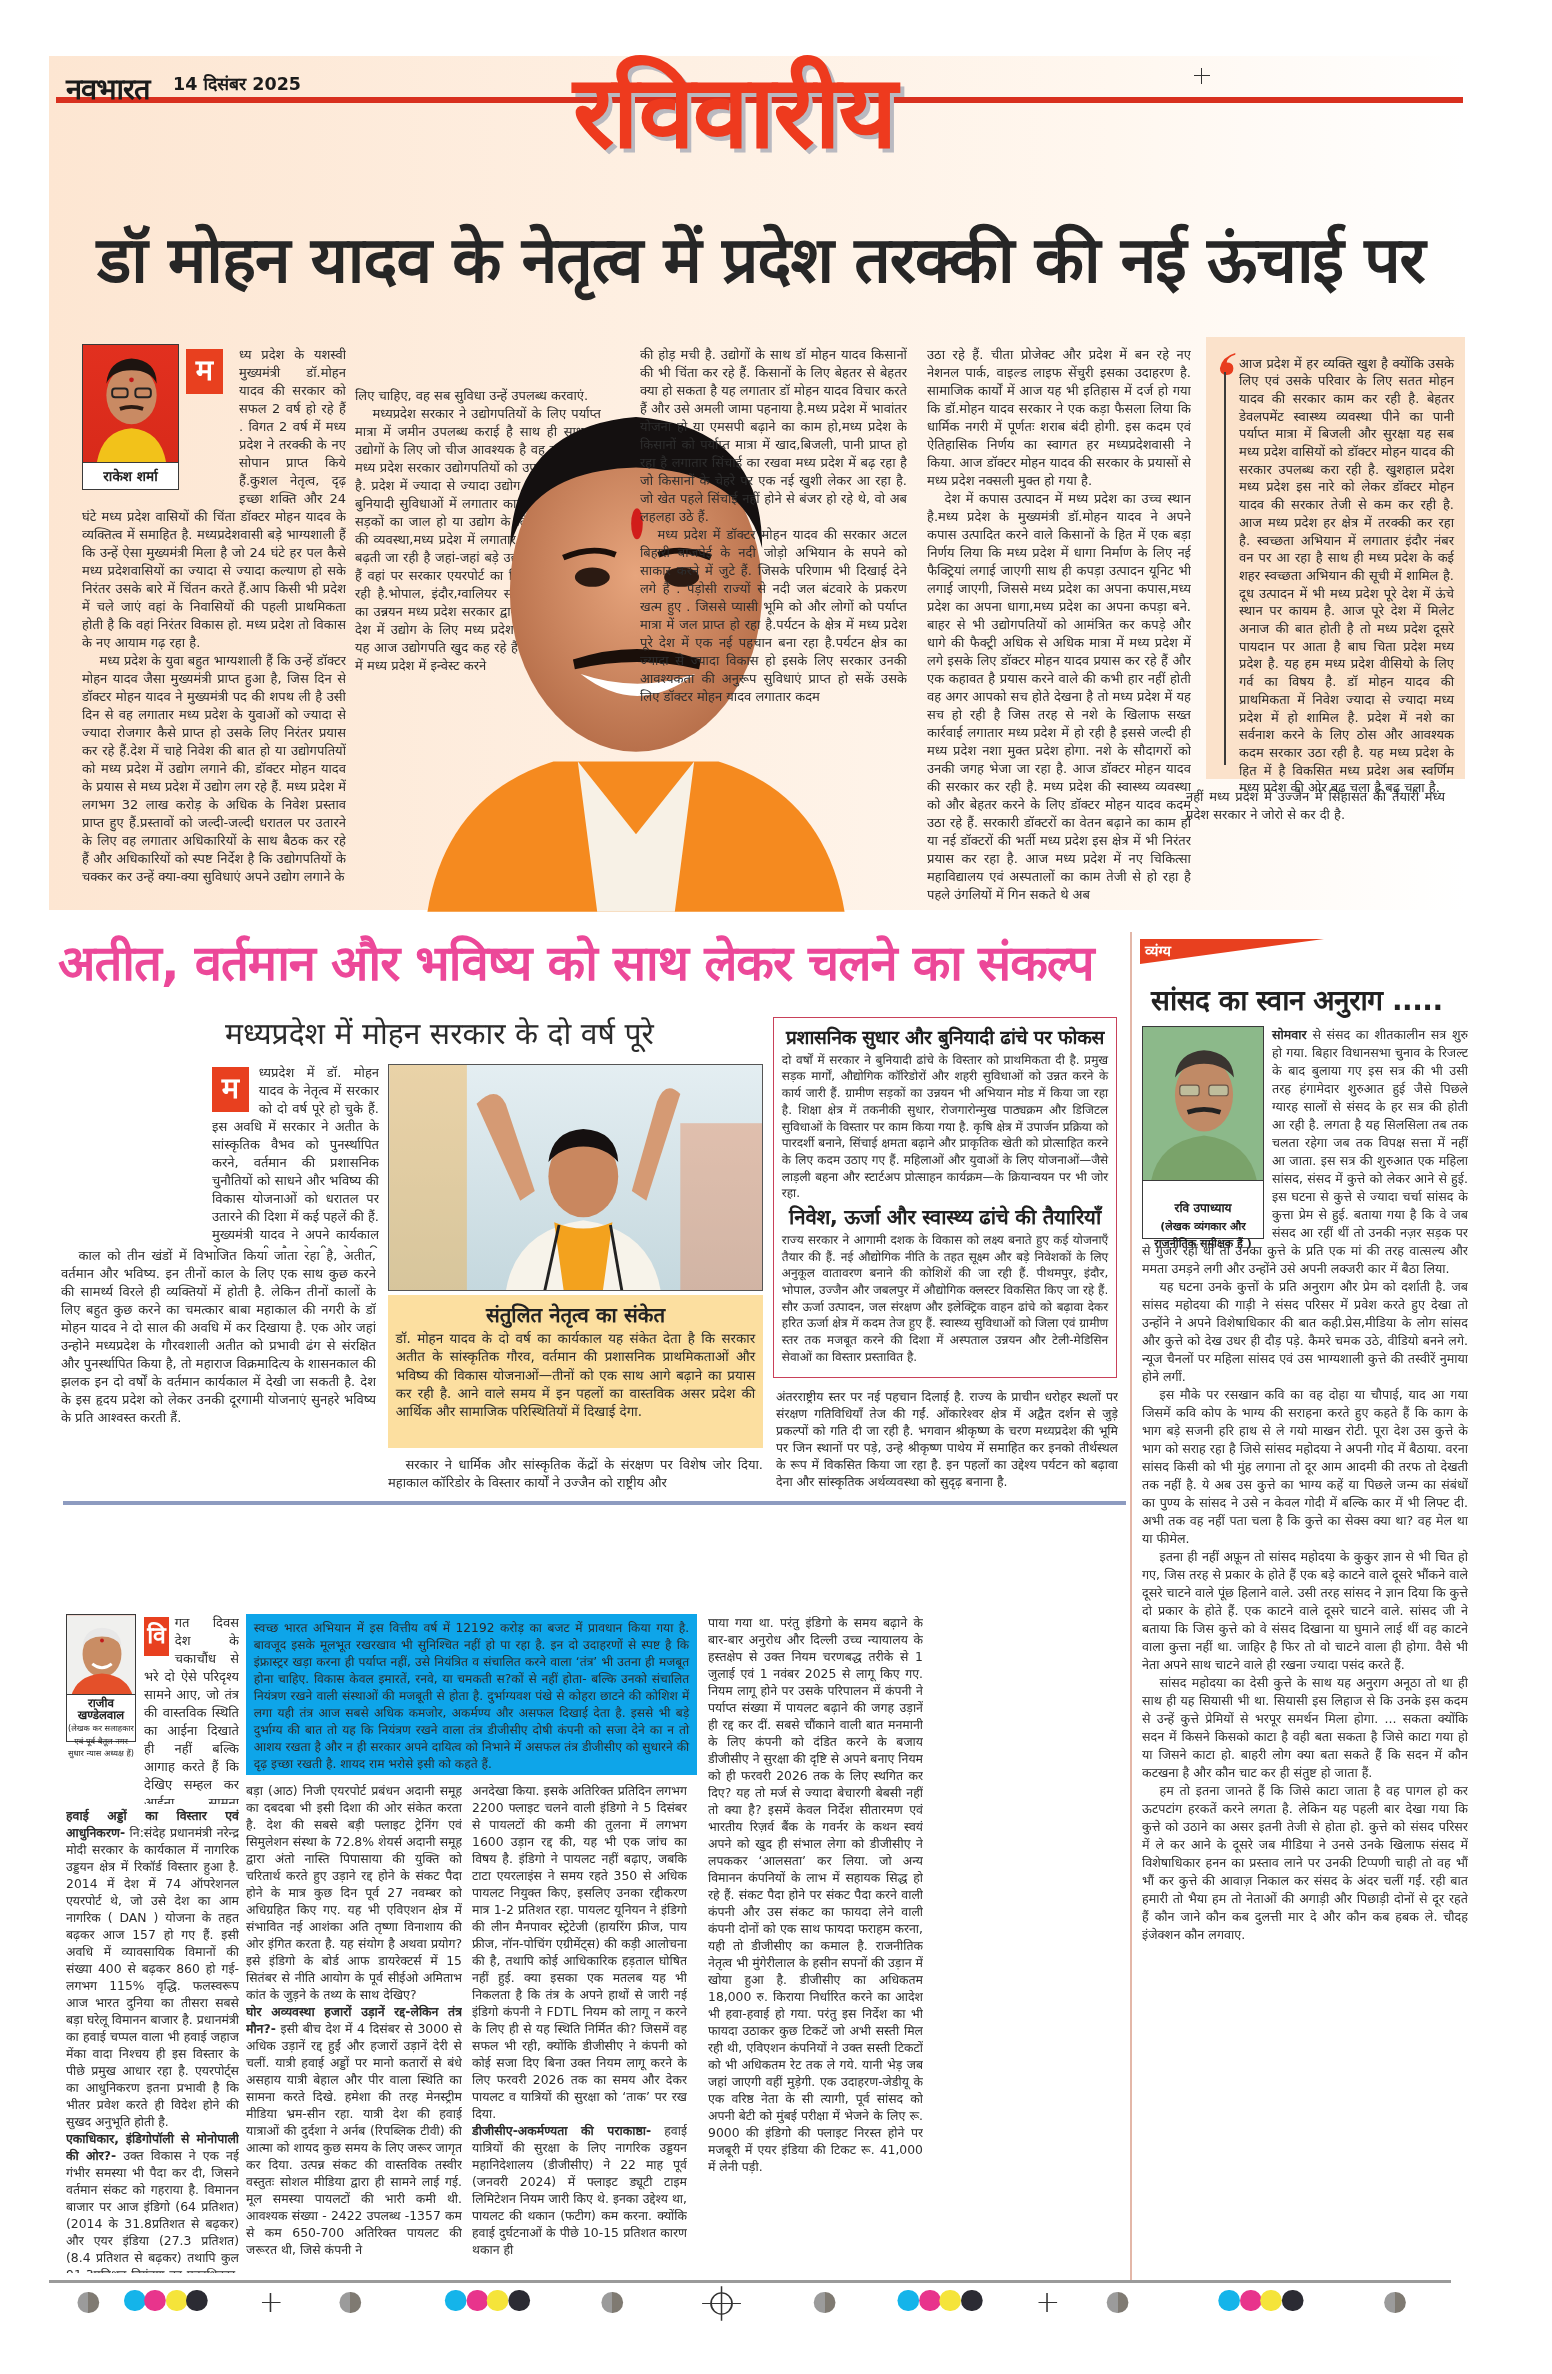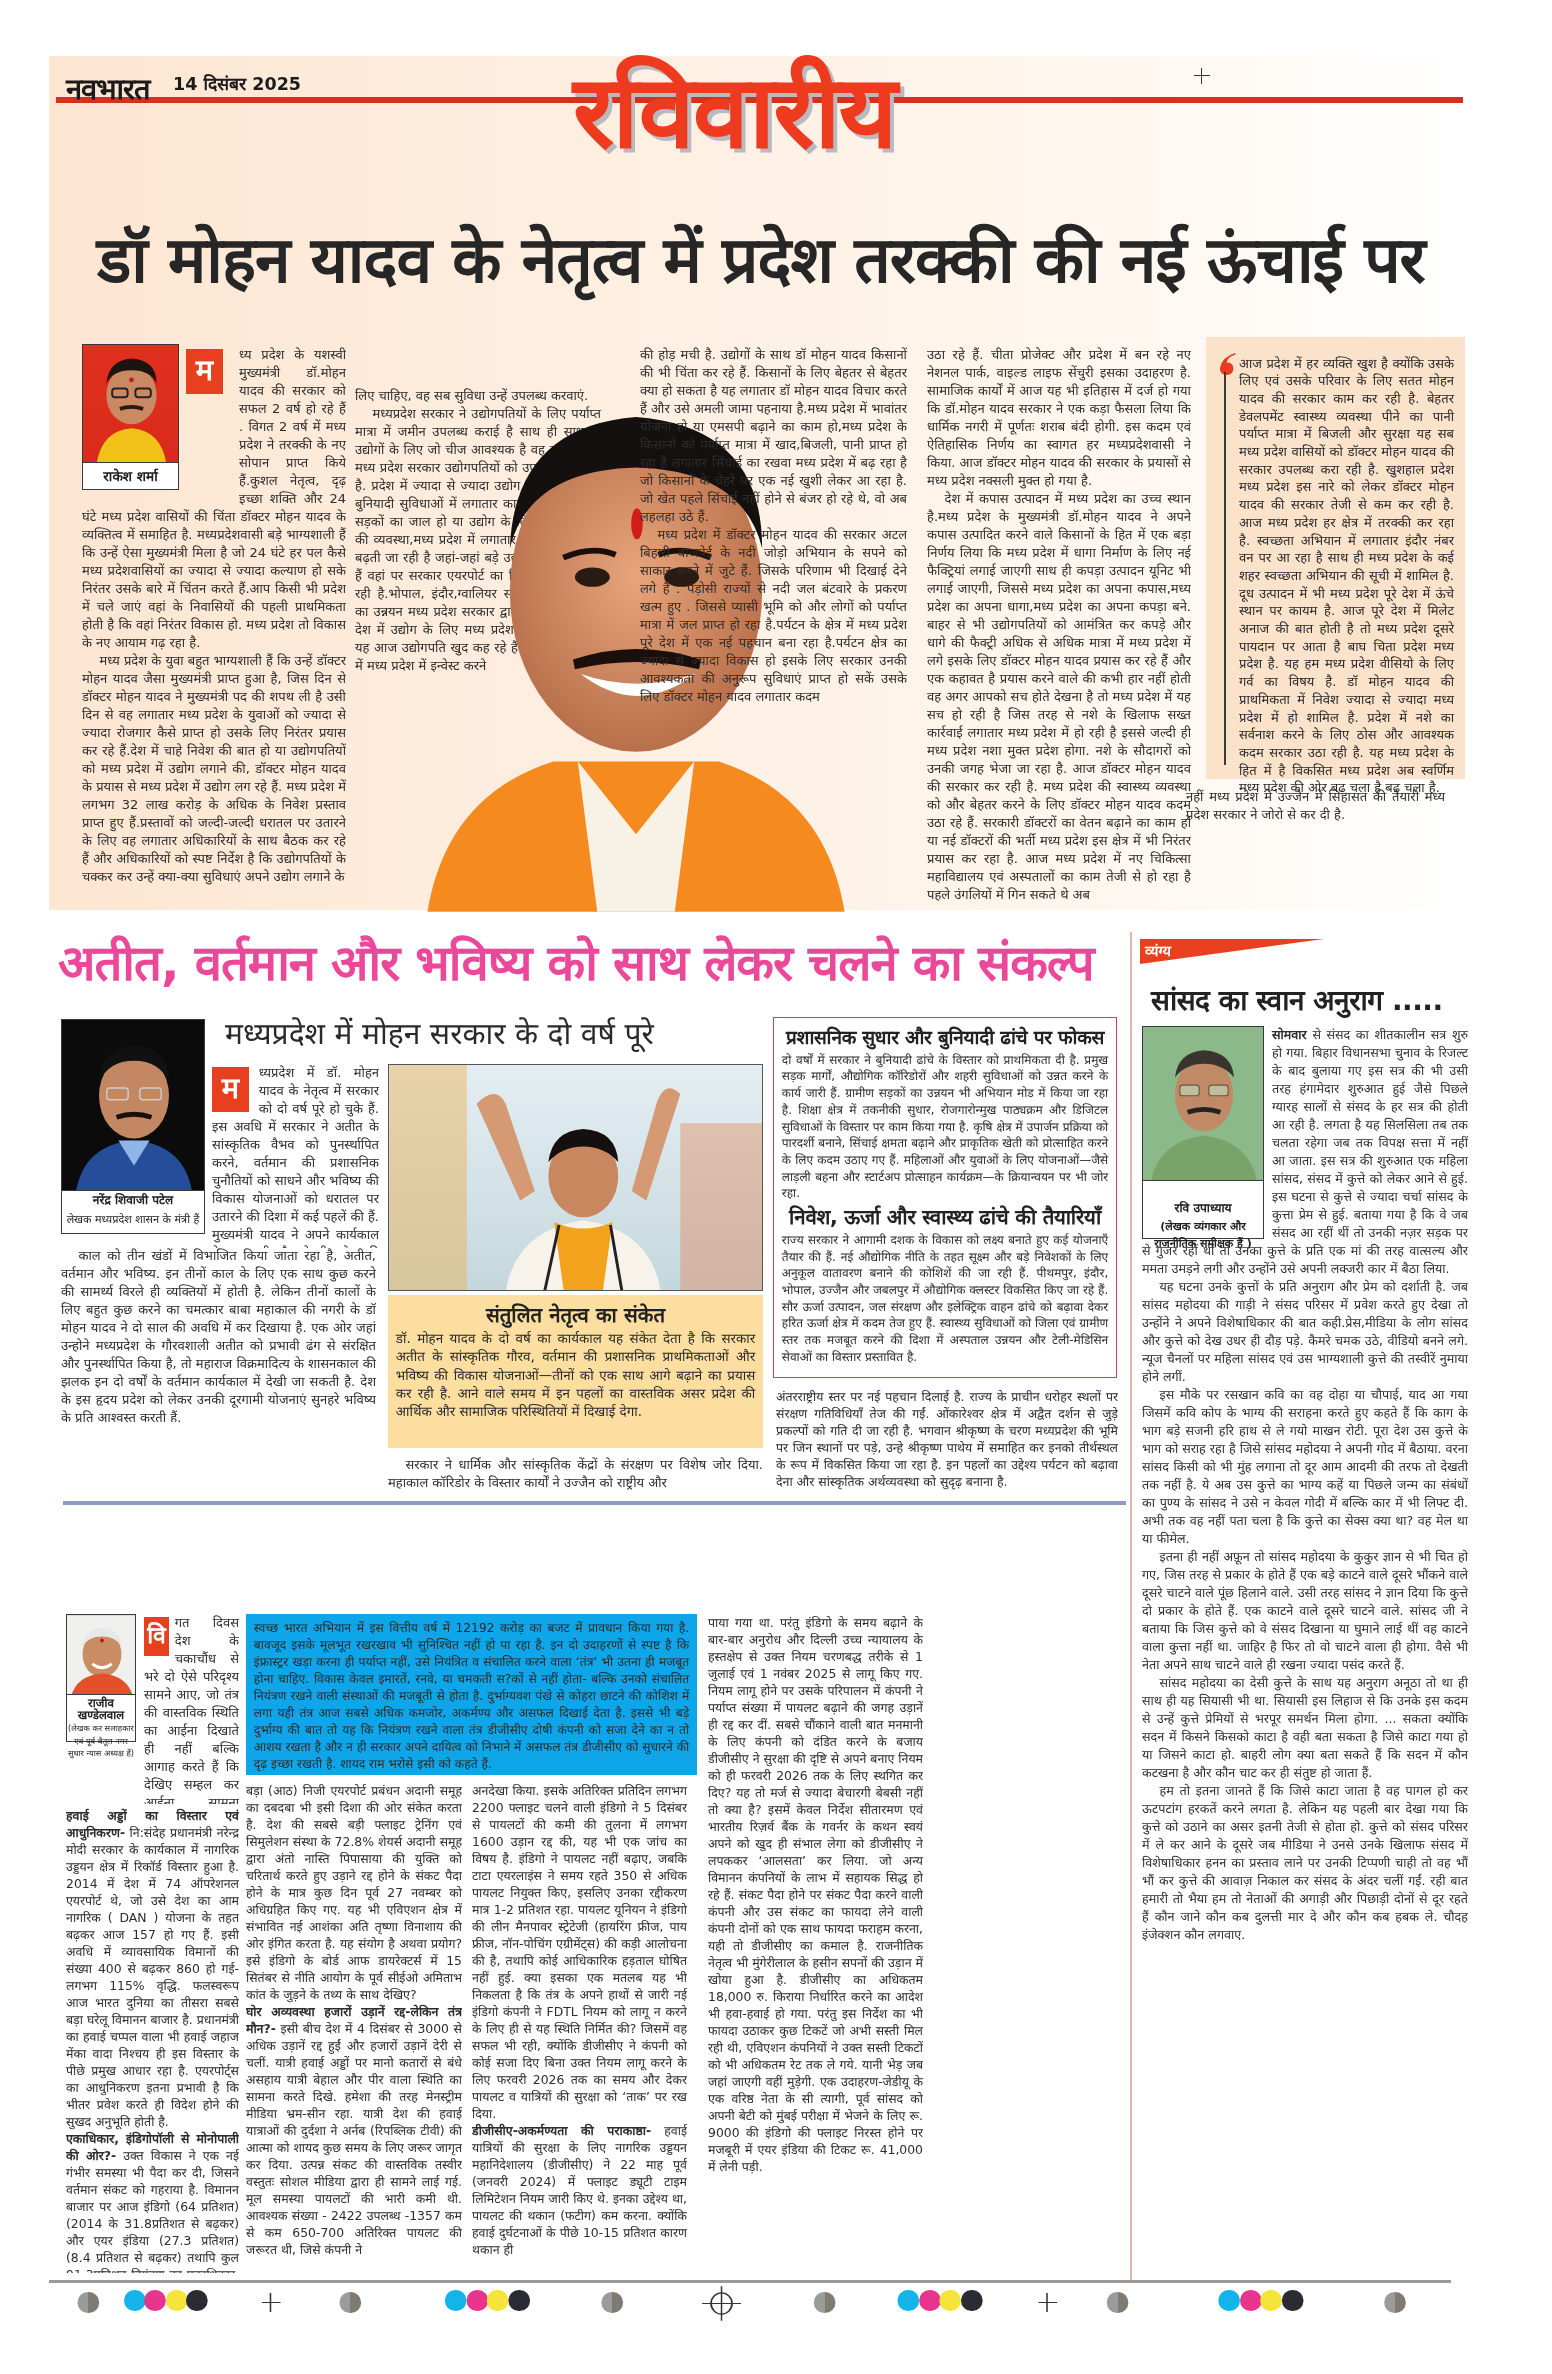--- a/index.html
+++ b/index.html
@@ -155,37 +155,20 @@
     <div class="quote-line"></div>
     <div class="quote-text">आज प्रदेश में हर व्यक्ति खुश है क्योंकि उसके लिए एवं उसके परिवार के लिए सतत मोहन यादव की सरकार काम कर रही है. बेहतर डेवलपमेंट स्वास्थ्य व्यवस्था पीने का पानी पर्याप्त मात्रा में बिजली और सुरक्षा यह सब मध्य प्रदेश वासियों को डॉक्टर मोहन यादव की सरकार उपलब्ध करा रही है. खुशहाल प्रदेश मध्य प्रदेश इस नारे को लेकर डॉक्टर मोहन यादव की सरकार तेजी से कम कर रही है. आज मध्य प्रदेश हर क्षेत्र में तरक्की कर रहा है. स्वच्छता अभियान में लगातार इंदौर नंबर वन पर आ रहा है साथ ही मध्य प्रदेश के कई शहर स्वच्छता अभियान की सूची में शामिल है. दूध उत्पादन में भी मध्य प्रदेश पूरे देश में ऊंचे स्थान पर कायम है. आज पूरे देश में मिलेट अनाज की बात होती है तो मध्य प्रदेश दूसरे पायदान पर आता है बाघ चिता प्रदेश मध्य प्रदेश है. यह हम मध्य प्रदेश वीसियो के लिए गर्व का विषय है. डॉ मोहन यादव की प्राथमिकता में निवेश ज्यादा से ज्यादा मध्य प्रदेश में हो शामिल है. प्रदेश में नशे का सर्वनाश करने के लिए ठोस और आवश्यक कदम सरकार उठा रही है. यह मध्य प्रदेश के हित में है विकसित मध्य प्रदेश अब स्वर्णिम मध्य प्रदेश की ओर बढ़ चला है बढ़ चला है.</div>
   </div>
   <div class="col" style="left:1138px; top:788px; width:259px;margin-left:48px;">
     <p class="noindent">नहीं मध्य प्रदेश में उज्जैन में सिंहासत की तैयारी मध्य प्रदेश सरकार ने जोरो से कर दी है.</p>
   </div>
 
   <h2 class="headline-pink">अतीत, वर्तमान और भविष्य को साथ लेकर चलने का संकल्प</h2>
   <div class="subhead">मध्यप्रदेश में मोहन सरकार के दो वर्ष पूरे</div>
 
-  <div class="author-box" style="left:61px; top:1019px; width:144px; height:215px;">
-    <div class="author-photo" style="height:173px; background:#0b0b0b;">
-      <svg width="144" height="173" viewBox="0 0 148 178">
-        <ellipse cx="74" cy="78" rx="36" ry="44" fill="#c48763"></ellipse>
-        <path d="M38 64 Q40 28 74 26 Q110 28 110 64 Q100 42 74 42 Q48 42 38 64Z" fill="#111"></path>
-        <rect x="46" y="70" width="22" height="12" rx="3" fill="none" stroke="#ccc" stroke-width="1.5"></rect>
-        <rect x="80" y="70" width="22" height="12" rx="3" fill="none" stroke="#ccc" stroke-width="1.5"></rect>
-        <path d="M56 100 Q74 94 92 100" stroke="#1a0f0a" stroke-width="5" fill="none"></path>
-        <path d="M14 178 Q22 128 74 124 Q126 128 134 178Z" fill="#264d9a"></path>
-        <path d="M58 124 L74 150 L90 124Z" fill="#8fb6e6"></path>
-      </svg>
-    </div>
-    <div class="author-name" style="height:43px; font-size:12px; line-height:19.4px; border-top:1.5px solid #3a3a3a;">
-      <div>नरेंद्र शिवाजी पटेल</div>
-      <div style="font-weight:normal; font-size:11px;">लेखक मध्यप्रदेश शासन के मंत्री हैं</div>
-    </div>
-  </div>
 
   <div class="col" style="left:212px; top:1064px; width:167px; height:184px; overflow:hidden;">
     <span class="dropcap">म</span>
     <p class="noindent">ध्यप्रदेश में डॉ. मोहन यादव के नेतृत्व में सरकार को दो वर्ष पूरे हो चुके हैं. इस अवधि में सरकार ने अतीत के सांस्कृतिक वैभव को पुनर्स्थापित करने, वर्तमान की प्रशासनिक चुनौतियों को साधने और भविष्य की विकास योजनाओं को धरातल पर उतारने की दिशा में कई पहलें की हैं. मुख्यमंत्री यादव ने अपने कार्यकाल के शुरुआती दौर से ही प्रदेश की पहचान को सांस्कृतिक और विकासात्मक—दोनों स्तरों पर मजबूत करने की रणनीति अपनाई.</p>
   </div>
   <div class="col" style="left:61px; top:1247px; width:315px; height:175px; overflow:hidden;">
     <p>काल को तीन खंडों में विभाजित किया जाता रहा है, अतीत, वर्तमान और भविष्य. इन तीनों काल के लिए एक साथ कुछ करने की सामर्थ्य विरले ही व्यक्तियों में होती है. लेकिन तीनों कालों के लिए बहुत कुछ करने का चमत्कार बाबा महाकाल की नगरी के डॉ मोहन यादव ने दो साल की अवधि में कर दिखाया है. एक ओर जहां उन्होने मध्यप्रदेश के गौरवशाली अतीत को प्रभावी ढंग से संरक्षित और पुनर्स्थापित किया है, तो महाराज विक्रमादित्य के शासनकाल की झलक इन दो वर्षों के वर्तमान कार्यकाल में देखी जा सकती है. देश के इस हृदय प्रदेश को लेकर उनकी दूरगामी योजनाएं सुनहरे भविष्य के प्रति आश्वस्त करती हैं.</p>
   </div>
 
   <div class="photo-frame" style="left:388px; top:1064px; width:375px; height:227px; background:linear-gradient(180deg,#e4eef2 0%,#c5d8de 100%);">

